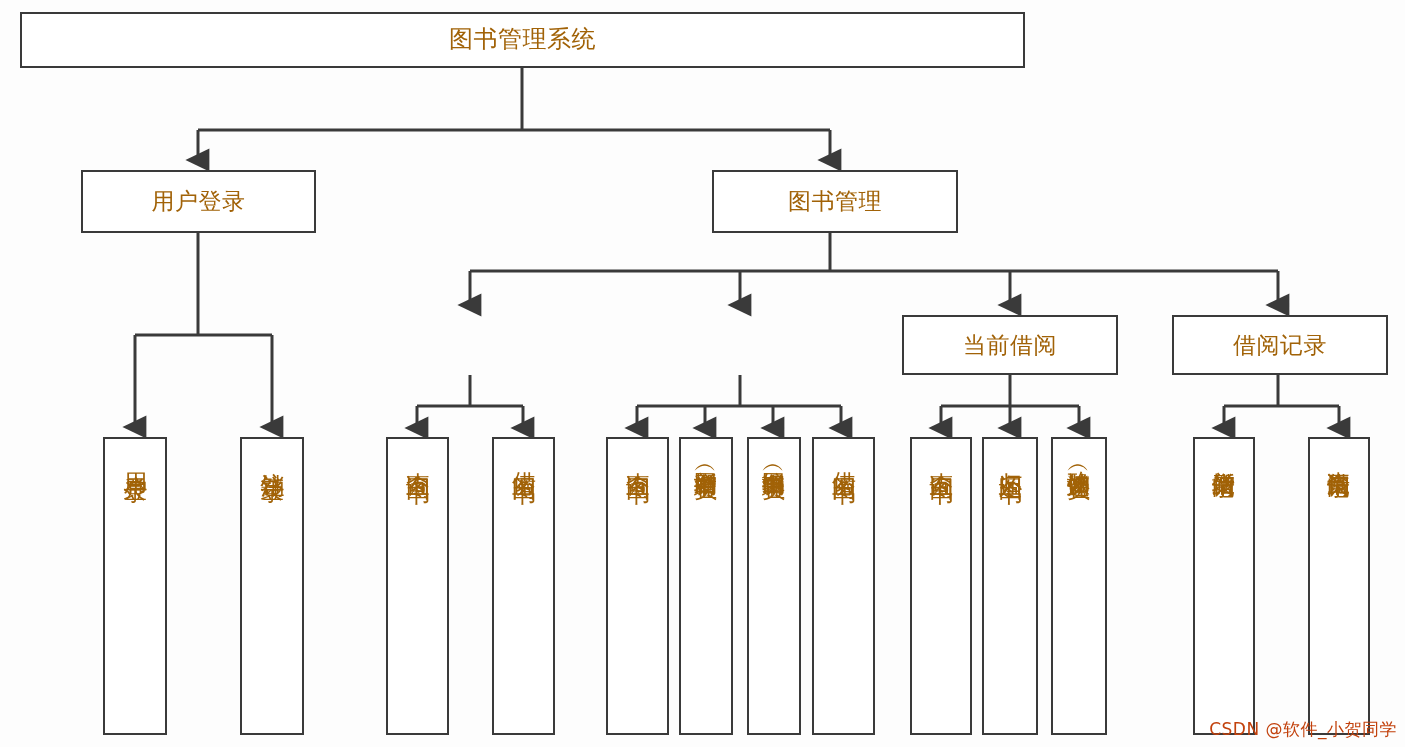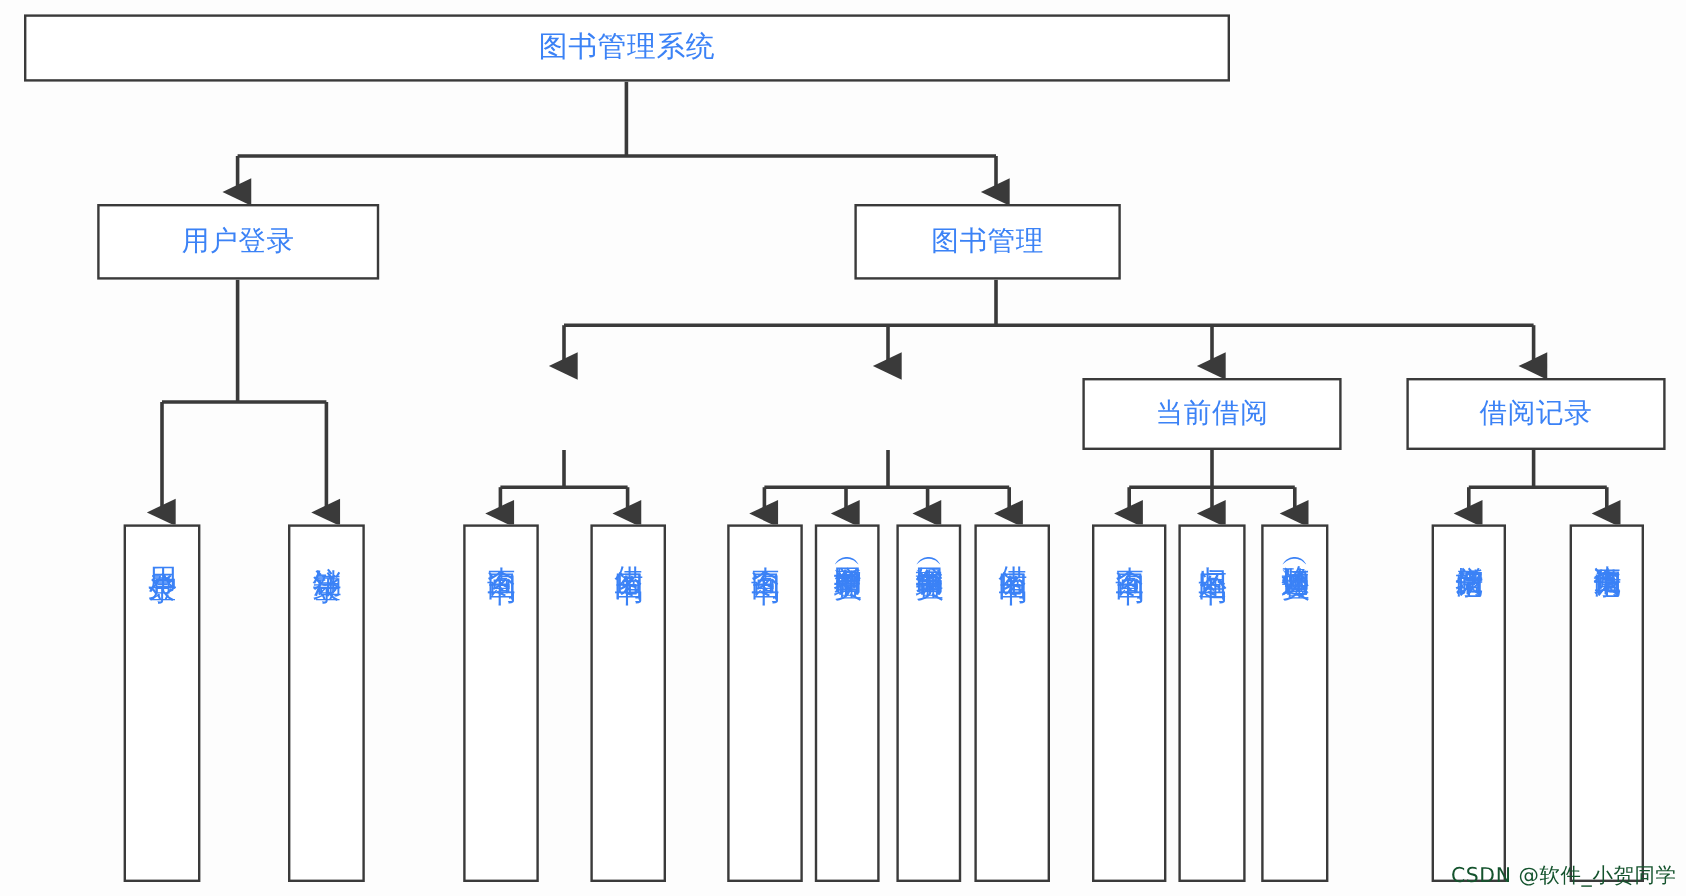--- a/index.html
+++ b/index.html
@@ -33,21 +33,21 @@
     border: 2px solid #3a3a3a;
     display: flex;
     align-items: center;
     justify-content: center;
     color: #2b2b2b;
   }
   .node-label {
     display: block;
     text-align: center;
     line-height: 1.22;
-    color: #3b82f6;
+    color: #a16207;
     font-weight: 400;
     letter-spacing: 0.5px;
   }
   
   .node.horiz .node-label {
     font-size: 23px;
     white-space: nowrap;
   }
   .node.root .node-label {
     font-size: 24px;
@@ -68,21 +68,21 @@
   }
   .node.leaf.tall-text .node-label {
     font-size: 23px;
     letter-spacing: 1px;
   }
   .watermark {
     position: absolute;
     right: 8px;
     bottom: 6px;
     font-size: 17px;
-    color: #14532d;
+    color: #c2410c;
     letter-spacing: 0.5px;
     white-space: nowrap;
     user-select: none;
   }
 </style>
 </head>
 <body>
 
 <div id="diagram-root">
 
@@ -137,21 +137,21 @@
   </svg>
 
   <div class="node horiz root" style="left:20px; top:12px; width:1005px; height:56px;">
     <span class="node-label">图书管理系统</span>
   </div>
 
   <div class="node horiz" style="left:81px; top:170px; width:235px; height:63px;">
     <span class="node-label">用户登录</span>
   </div>
 
-  <div class="node horiz" style="left:712px; top:170px; width:222px; height:63px;">
+  <div class="node horiz" style="left:712px; top:170px; width:246px; height:63px;">
     <span class="node-label">图书管理</span>
   </div>
 
 
 
   <div class="node horiz" style="left:902px; top:315px; width:216px; height:60px;align-items:center;">
     <span class="node-label">当前借阅</span>
   </div>
 
   <div class="node horiz" style="left:1172px; top:315px; width:216px; height:60px;">

